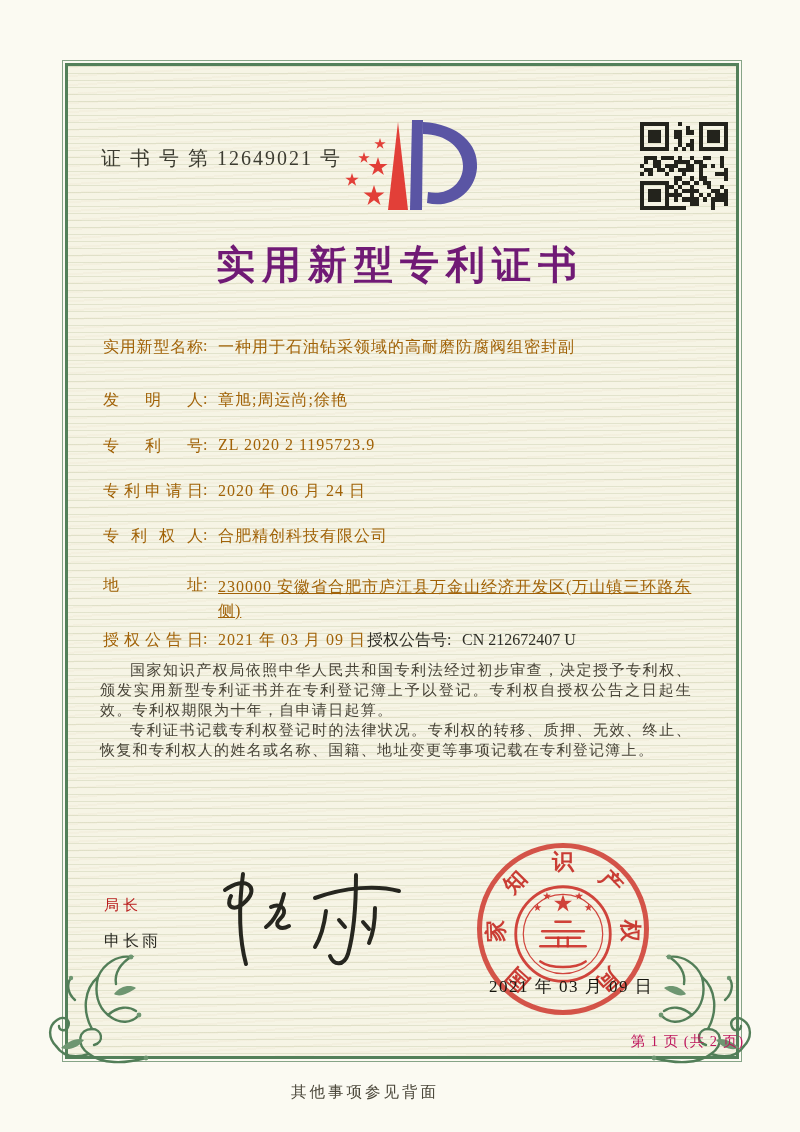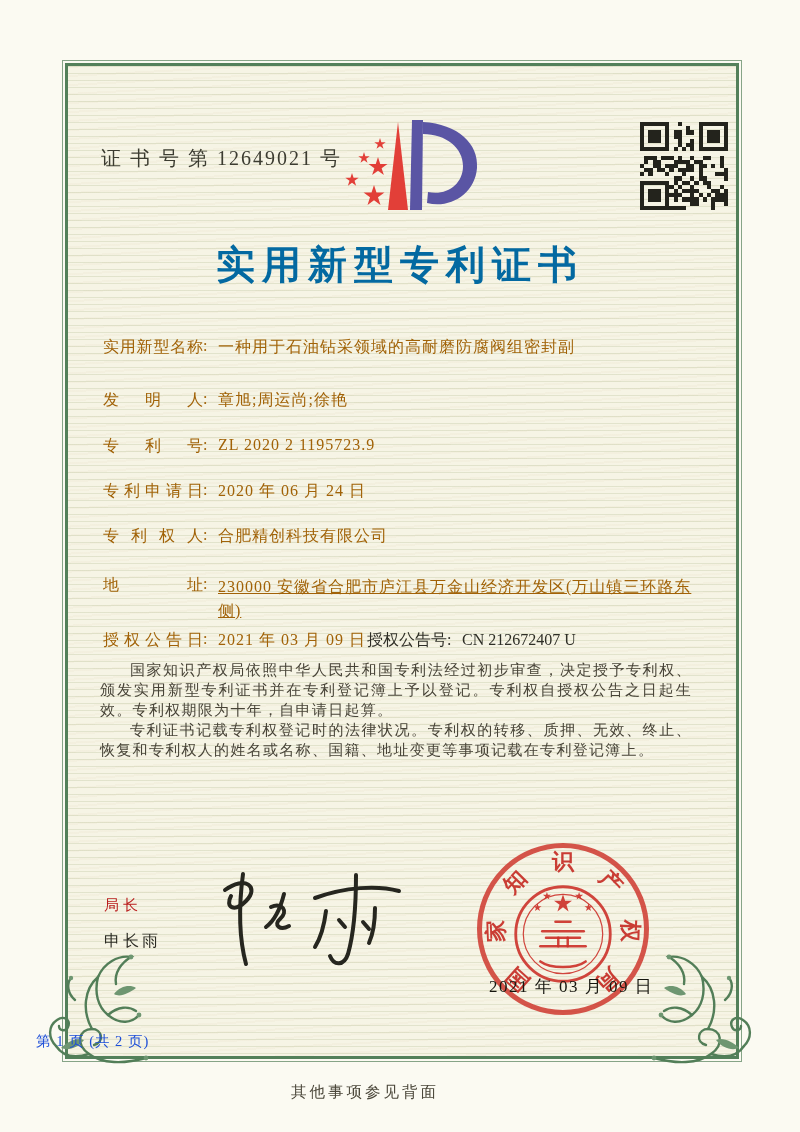--- a/index.html
+++ b/index.html
@@ -12,21 +12,21 @@
   .frame-inner{position:absolute;inset:2px;border:3px solid #53805a;
          background-color:#f6f4e5;
          background-image:
            repeating-linear-gradient(180deg, rgba(167,178,132,0.26) 0px, rgba(167,178,132,0.26) 1px, rgba(0,0,0,0) 1px, rgba(0,0,0,0) 7px),
            repeating-linear-gradient(177deg, rgba(196,170,122,0.06) 0px, rgba(196,170,122,0.06) 2px, rgba(0,0,0,0) 2px, rgba(0,0,0,0) 9px);}
   .abs{position:absolute;}
   .cert-no{left:101px;top:121px;font-size:20px;letter-spacing:2px;color:#3c3c31;margin-top:24px;}
   .logo{left:330px;top:110px;}
   .qr{left:640px;top:122px;width:88px;height:88px;}
   .page-title{left:0;right:0;top:238px;text-align:center;font-size:39px;font-weight:600;
-              letter-spacing:7px;color:#0369a1;}
+              letter-spacing:7px;color:#701a75;}
   .field{left:103px;font-size:16px;color:#a16207;white-space:nowrap;}
   .field .lbl{display:inline-block;width:100px;text-align:justify;text-align-last:justify;vertical-align:top;}
   .field .colon{display:inline-block;width:15px;vertical-align:top;}
   .field .val{display:inline-block;vertical-align:top;letter-spacing:1px;}
   .f1{top:337px}.f2{top:390px}.f3{top:436px}.f4{top:481px}.f5{top:526px}
   .f6{top:575px}.f6 .val{width:482px;line-height:24px;white-space:normal;text-decoration:underline;}
   .grant1{top:630px}
   .grant2{left:367px;top:630px;font-size:16px;white-space:nowrap;}
   .grant2 .lbl{display:inline-block;width:80px;text-align:justify;text-align-last:justify;}
   .grant2 .colon{display:inline-block;width:15px;}
@@ -34,21 +34,21 @@
              letter-spacing:1.3px;color:#474337;text-align:justify;}
   .body-text p{margin:0;text-indent:2em;}
   .issuer-title{left:104px;top:896px;font-size:15px;letter-spacing:4px;color:#b91c1c;}
   .issuer-name{left:104px;top:931px;font-size:16px;letter-spacing:3px;color:#2b2b23;}
   .signature{left:205px;top:862px;}
   .seal{left:477px;top:843px;width:172px;height:172px;z-index:4;}
   .seal-ring{position:absolute;inset:0;border:5px solid rgba(206,55,46,0.85);border-radius:50%;}
   .seal-text{position:absolute;inset:0;font-weight:700;font-size:22px;color:rgba(198,44,37,0.92);}
   .seal-emblem{position:absolute;left:50%;top:53%;transform:translate(-50%,-50%);}
   .seal-date{left:489px;top:975px;font-size:17px;letter-spacing:1.5px;color:#16160f;z-index:6;}
-  .footer-page{left:0;right:56px;top:1032px;text-align:left;font-size:14.5px;letter-spacing:1px;color:#1d4ed8;padding-left:36px;}
+  .footer-page{left:0;right:56px;top:1032px;text-align:right;font-size:14.5px;letter-spacing:1px;color:#be185d;padding-left:36px;}
   .back-note{left:0;right:70px;top:1082px;text-align:center;font-size:15.5px;letter-spacing:3px;color:#4b473a;}
   .orn-left{left:28px;top:942px;}
   .orn-right{left:642px;top:942px;transform:scaleX(-1);}
 </style>
 </head>
 <body>
 
 <div class="sheet">
 
   <div class="frame">

